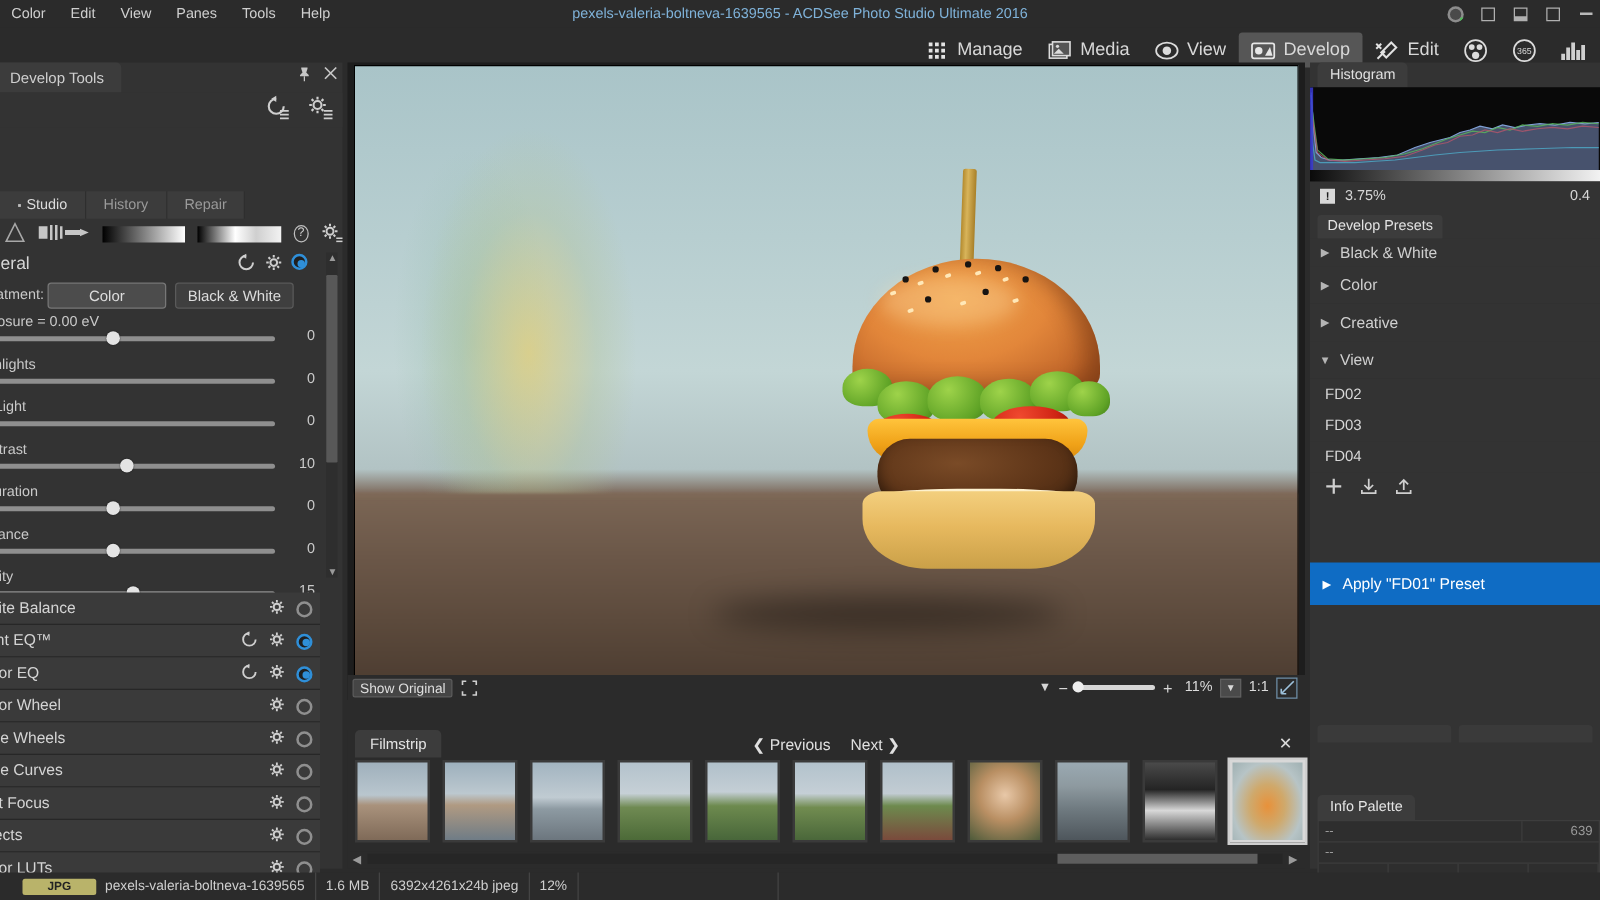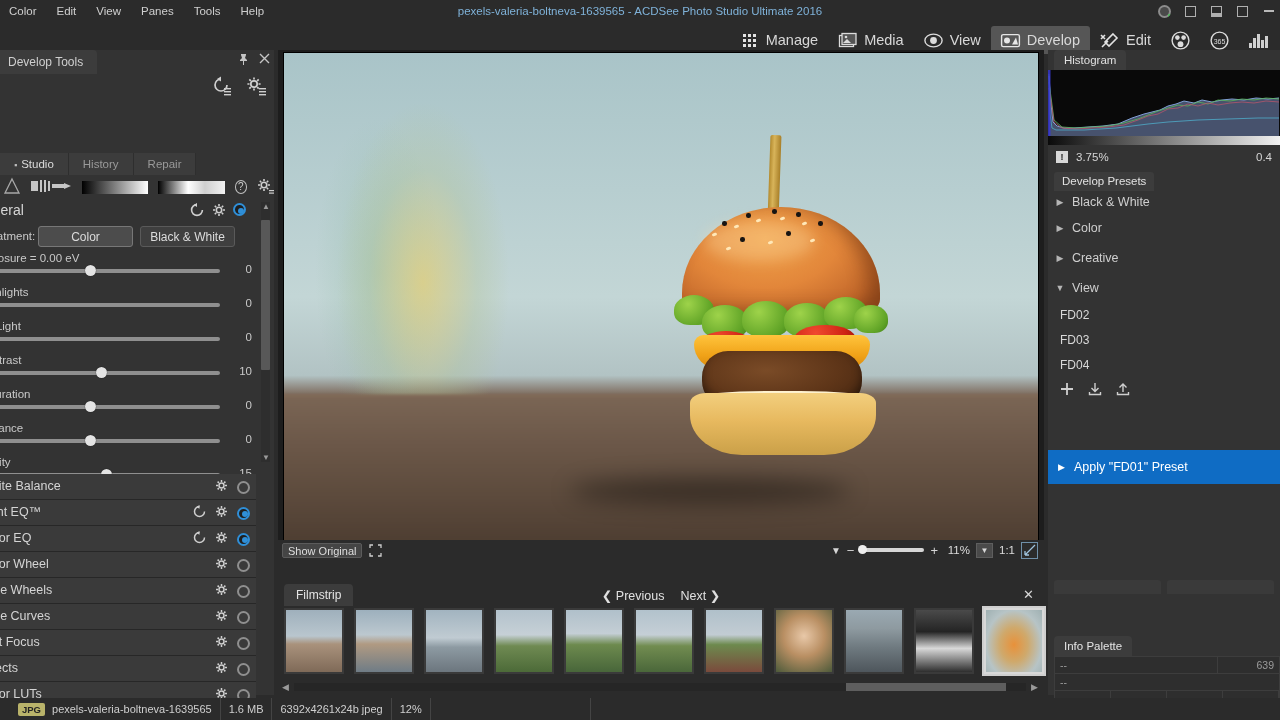--- a/index.html
+++ b/index.html
@@ -163,21 +163,21 @@
   .hsplit div { flex:1; background:#3a3a3a; border-radius:3px 3px 0 0;}
   .ipt { position:absolute; left:6px; top:586px; height:20px; padding:0 10px; line-height:20px; font-size:11.5px; color:#e4e4e4; background:#3c3c3c; border-top-left-radius:4px;border-top-right-radius:4px;}
   .infopal { position:absolute; left:6px; top:606px; width:226px; height:90px; background:#2e2e2e; border:1px solid #3d3d3d; font-size:10.5px; color:#9b9b9b;}
   .ipr { position:relative; height:17px; border-bottom:1px solid #3d3d3d; display:flex;}
   .ipc { flex:1; border-right:1px solid #3d3d3d; display:flex; align-items:center; justify-content:center; }
   .ipl { width:62px; padding-left:5px; display:flex; align-items:center;}
 
   
   .statusbar { position:absolute; left:0; bottom:0; width:1280px; height:22px; background:#2b2b2b; display:flex; align-items:center; font-size:11px; color:#cfcfcf;}
   .statusbar .seg { padding:0 8px; height:22px; display:flex; align-items:center; border-right:1px solid #444;}
-  .jpgbadge { background:#b9b36a; color:#232323; font-size:9.5px; font-weight:bold; padding:1px 4px; border-radius:2px; margin-right:7px;}
+  .jpgbadge { background:#b9b36a; color:#232323; font-size:9.5px; font-weight:bold; padding:1px 20px; border-radius:2px; margin-right:7px;}
   svg { overflow:visible; }
 </style>
 </head>
 <body>
 
 <div class="app">
 
   <div class="titlebar">
     <div class="wintitle">pexels-valeria-boltneva-1639565 - ACDSee Photo Studio Ultimate 2016</div>
     <div class="menubar">

